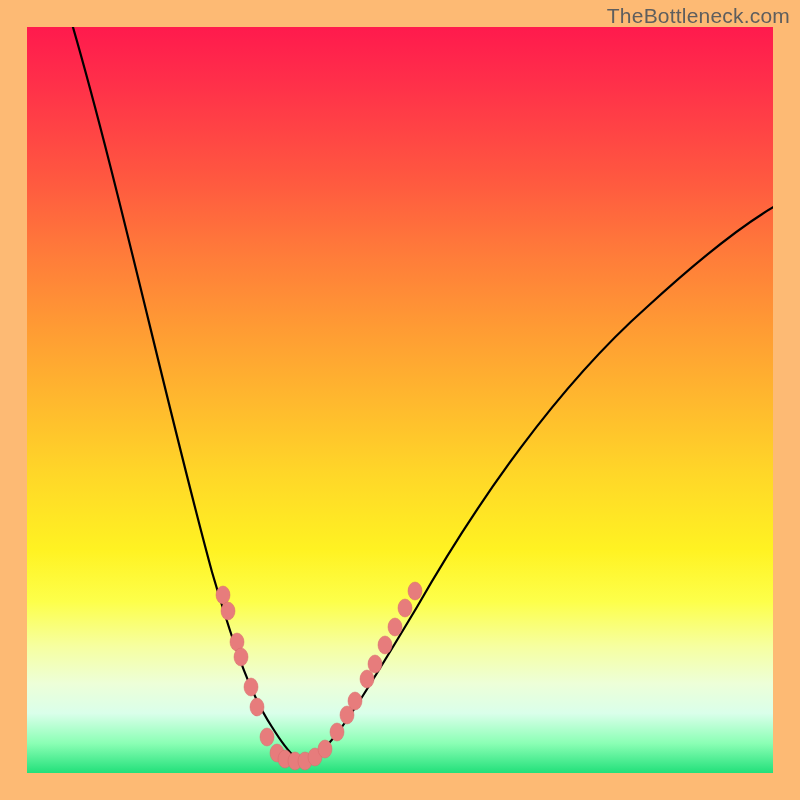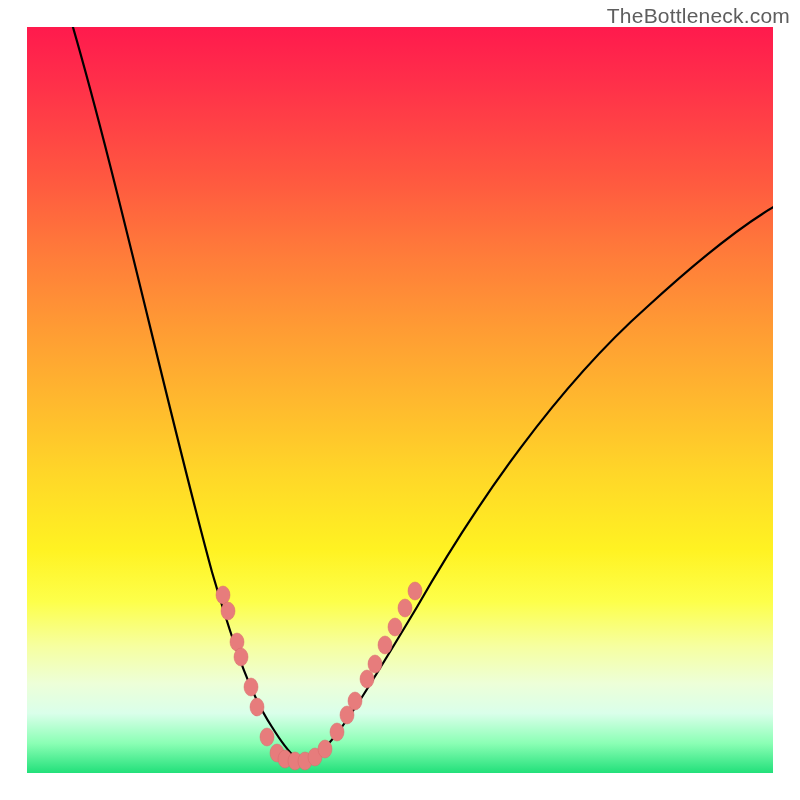--- a/index.html
+++ b/index.html
@@ -7,21 +7,21 @@
     padding: 0;
     width: 800px;
     height: 800px;
     overflow: hidden;
     background: #000;
     font-family: Arial, Helvetica, sans-serif;
   }
   .frame {
     position: absolute;
     inset: 0;
-    background: #ffffff;
+    background: #fdba74;
   }
   .plot-area {
     position: absolute;
     left: 27px;
     top: 27px;
     width: 746px;
     height: 746px;
     overflow: hidden;
   }
   .gradient-bg {

